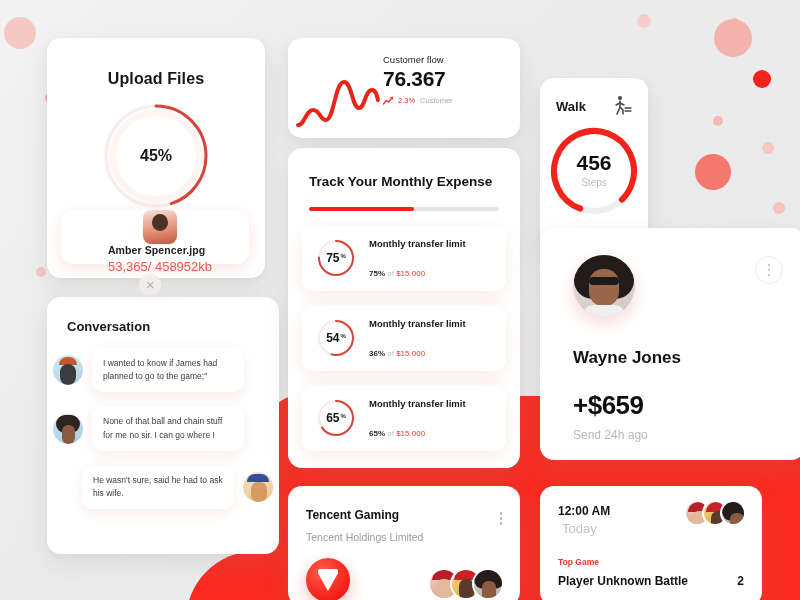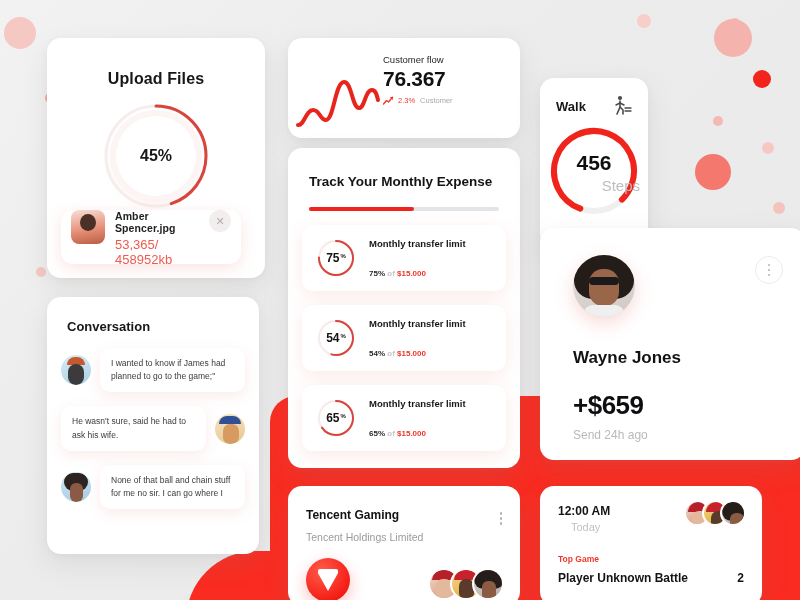--- a/index.html
+++ b/index.html
@@ -55,24 +55,25 @@
     align-items: center; justify-content: center;
     font-size: 16px; font-weight: bold; color: #17171a;
   }
   .upload-inner-halo{
     position:absolute; left:14px; top:14px; width:80px; height:80px;
     border-radius:50%;
     background:#fff;
     box-shadow:0 0 0 6px #fdf4f4, 0 4px 14px rgba(230,120,120,.18);
   }
   .file-row {
-    position: absolute; left: 14px; bottom: 14px; right: 24px;
-    height: 54px; display: flex; align-items: flex-start;
+    position: absolute; left: 14px; bottom: 14px; right: 16px;
+    height: 54px; display: flex; align-items: center;
     background: #fff; border-radius: 12px;
     box-shadow: 0 4px 16px rgba(232,120,110,.20);
+    flex-direction: column;
   }
   .file-thumb {
     width: 34px; height: 34px; border-radius: 8px; margin-left: 10px;
     background: linear-gradient(170deg,#f6e0d8 0%, #e8927a 55%, #b95c40 100%);
     position: relative; overflow: hidden; flex: none;
   }
   .file-thumb::after{
     content:""; position:absolute; left:9px; top:4px; width:16px; height:17px;
     border-radius:50%; background:#4b3028;
   }
@@ -80,23 +81,23 @@
   .file-name { font-size: 10.5px; font-weight: bold; color: #222; letter-spacing:.1px;}
   .file-size { font-size: 13px; color: #f05a4f; margin-top: 3px; }
   .file-close {
     width: 22px; height: 22px; border-radius: 50%; margin-right: 10px;
     background: #f3eeee; color: #b9adad; font-size: 11px;
     display: flex; align-items: center; justify-content: center; flex: none;
     border: none; cursor: pointer;
   }
 
   
-  #conversation-card { left: 47px; top: 297px; width: 212px; height: 257px; }
+  #conversation-card { left: 47px; top: 297px; width: 232px; height: 257px; }
   .conv-title { font-size: 13px; font-weight: bold; color: #17171a; margin: 22px 0 0 20px; }
-  .bubble-row { display: flex; align-items: center; margin-top: 14px; padding: 0 14px; }
+  .bubble-row { display: flex; align-items: center; margin-top: 14px; padding: 0 6px; }
   .bubble-row.right { flex-direction: row-reverse; }
   .avatar {
     width: 30px; height: 30px; border-radius: 50%; flex: none;
     position: relative; overflow: hidden;
   }
   .av-a { background: linear-gradient(160deg,#d8ecf7 0%, #a9cfe4 100%); }
   .av-a::before{content:"";position:absolute;left:6px;top:2px;width:18px;height:8px;border-radius:8px 8px 0 0;background:#c6582e;}
   .av-a::after{content:"";position:absolute;left:7px;top:9px;width:16px;height:21px;border-radius:8px;background:#3b3a3c;}
   .av-b { background: linear-gradient(160deg,#f6e4c6 0%, #e7c68c 100%); }
   .av-b::before{content:"";position:absolute;left:4px;top:2px;width:22px;height:8px;border-radius:8px 8px 0 0;background:#2f4f96;}
@@ -138,37 +139,37 @@
   .mini-ring { width: 40px; height: 40px; position: relative; margin-left: 14px; flex: none; }
   .mini-ring svg { position: absolute; inset: 0; }
   .mini-ring-lbl {
     position: absolute; inset: 0; display: flex;
     align-items: center; justify-content: center;
     font-size: 12px; font-weight: bold; color: #131316;
   }
   .mini-ring-lbl sup { font-size: 6px; font-weight: bold; margin-left: 1px; top:-2px; position:relative;}
   .limit-text { margin-left: 13px; }
   .limit-title { font-size: 9.5px; font-weight: bold; color: #18181b; }
-  .limit-sub { font-size: 8px; margin-top: 20px; color: #c5c5c8; font-weight: bold; }
+  .limit-sub { font-size: 8px; margin-top: 20px; color: #c5c5c8; }
   .limit-sub b { color: #2a2a2e; }
   .limit-sub .amt { color: #f0382c; }
 
   
   #walk-card { left: 540px; top: 38px; width: 108px; height: 170px; margin-top: 40px; }
   .walk-head { display: flex; align-items: center; justify-content: space-between; padding: 17px 16px 0; }
   .walk-title { font-size: 13px; font-weight: bold; color: #17171a; }
   .walk-ring { position: relative; width: 92px; height: 92px; margin: 8px auto 0; }
   .walk-ring svg { position: absolute; inset: 0; }
   .walk-num {
     position: absolute; left: 0; right: 0; top: 26px; text-align: center;
     font-size: 21px; font-weight: bold; color: #0f0f12;
   }
   .walk-steps {
-    position: absolute; left: 0; right: 0; top: 52px; text-align: right;
-    font-size: 15px; color: #bdbdc1;
+    position: absolute; left: 0; right: 0; top: 52px; text-align: center;
+    font-size: 10px; color: #bdbdc1;
   }
 
   
   #wayne-card { left: 540px; top: 228px; width: 265px; height: 232px; }
   .wayne-av {
     position: absolute; left: 33px; top: 27px; width: 62px; height: 62px;
     border-radius: 50%; overflow: hidden;
     background: linear-gradient(165deg,#e8e2de 0%, #cfc7c2 100%);
     box-shadow: 0 6px 18px rgba(230,120,110,.28);
   }
@@ -216,21 +217,21 @@
   .pav2 { background: linear-gradient(160deg,#f6d88c 0%, #e0aa3f 100%); }
   .pav2::before{content:"";position:absolute;left:2px;top:0;width:24px;height:10px;border-radius:10px 10px 0 0;background:#c7222b;}
   .pav2::after{content:"";position:absolute;left:7px;top:9px;width:15px;height:21px;border-radius:7px;background:#5a3a2a;}
   .pav3 { background: linear-gradient(160deg,#ddd7d2 0%, #b7aea8 100%); }
   .pav3::before{content:"";position:absolute;left:0px;top:0;width:30px;height:19px;border-radius:15px;background:#241d1a;}
   .pav3::after{content:"";position:absolute;left:8px;top:11px;width:14px;height:20px;border-radius:6px;background:#8c5c42;}
 
   
   #topgame-card { left: 540px; top: 486px; width: 222px; height: 120px; }
   .tg-time { font-size: 12px; font-weight: bold; color: #141417; margin: 18px 0 0 18px; }
-  .tg-today { font-size: 11px; color: #c2c2c6; margin: 3px 0 0 31px; }
+  .tg-today { font-size: 13px; color: #c2c2c6; margin: 3px 0 0 22px; }
   .tg-avatars { position: absolute; right: 16px; top: 14px; display: flex; }
   .tg-avatars .av { width: 26px; height: 26px; border-radius: 50%; border: 2px solid #fff; margin-left: -8px; overflow:hidden; position:relative;}
   .tg-avatars .av:first-child { margin-left: 0; }
   .tg-label { font-size: 8.5px; font-weight: bold; color: #f0382c; margin: 21px 0 0 18px; }
   .tg-row { display: flex; align-items: center; justify-content: space-between; padding: 7px 18px 0; }
   .tg-game { font-size: 12px; font-weight: bold; color: #131316; }
   .tg-count { font-size: 12px; font-weight: bold; color: #131316; }
 </style>
 </head>
 <body>
@@ -279,28 +280,28 @@
   </div>
 
   <div class="card" id="conversation-card">
     <div class="conv-title">Conversation</div>
 
     <div class="bubble-row">
       <div class="avatar av-a"></div>
       <div class="bubble">I wanted to know if James had planned to go to the game;"</div>
     </div>
 
+    <div class="bubble-row">
+      <div class="avatar av-c"></div>
+      <div class="bubble">None of that ball and chain stuff for me no sir. I can go where I</div>
+    </div>
+
     <div class="bubble-row right">
       <div class="avatar av-b"></div>
       <div class="bubble">He wasn't sure, said he had to ask his wife.</div>
-    </div>
-
-    <div class="bubble-row">
-      <div class="avatar av-c"></div>
-      <div class="bubble">None of that ball and chain stuff for me no sir. I can go where I</div>
     </div>
   </div>
 
   <div class="card" id="flow-card">
     <div class="flow-chart">
       <svg width="95" height="100" viewBox="0 0 95 100">
         <path d="M10 87 C 16 88, 18 72, 25 72 C 32 72, 32 82, 38 82 C 46 82, 47 44, 56 44
                  C 64 44, 64 70, 71 70 C 77 70, 77 52, 84 52 C 88 52, 89 58, 90 62" fill="none" stroke="#e8251b" stroke-width="4" stroke-linecap="round" stroke-linejoin="round"></path>
       </svg>
     </div>
@@ -350,21 +351,21 @@
           <circle class="lim-arc" cx="20" cy="20" r="17" fill="none" stroke="#d8453c" stroke-width="2" stroke-linecap="round" transform="rotate(-90 20 20)" stroke-dasharray="106.81" stroke-dashoffset="49.13"></circle>
         </svg>
         <div class="mini-ring-lbl">
             <span>54</span>
             <sup>%</sup>
           </div>
       </div>
       <div class="limit-text">
         <div class="limit-title">Monthly transfer limit</div>
         <div class="limit-sub">
-          <b>54%</b> <span>of</span> <span class="amt">$15.000</span>
+          <b>36%</b> <span>of</span> <span class="amt">$15.000</span>
         </div>
       </div>
     </div>
 
     <div class="limit-card">
       <div class="mini-ring">
         <svg viewBox="0 0 40 40">
           <circle cx="20" cy="20" r="17" fill="none" stroke="#f6eaea" stroke-width="2"></circle>
           <circle class="lim-arc" cx="20" cy="20" r="17" fill="none" stroke="#d8453c" stroke-width="2" stroke-linecap="round" transform="rotate(-90 20 20)" stroke-dasharray="106.81" stroke-dashoffset="37.38"></circle>
         </svg>

